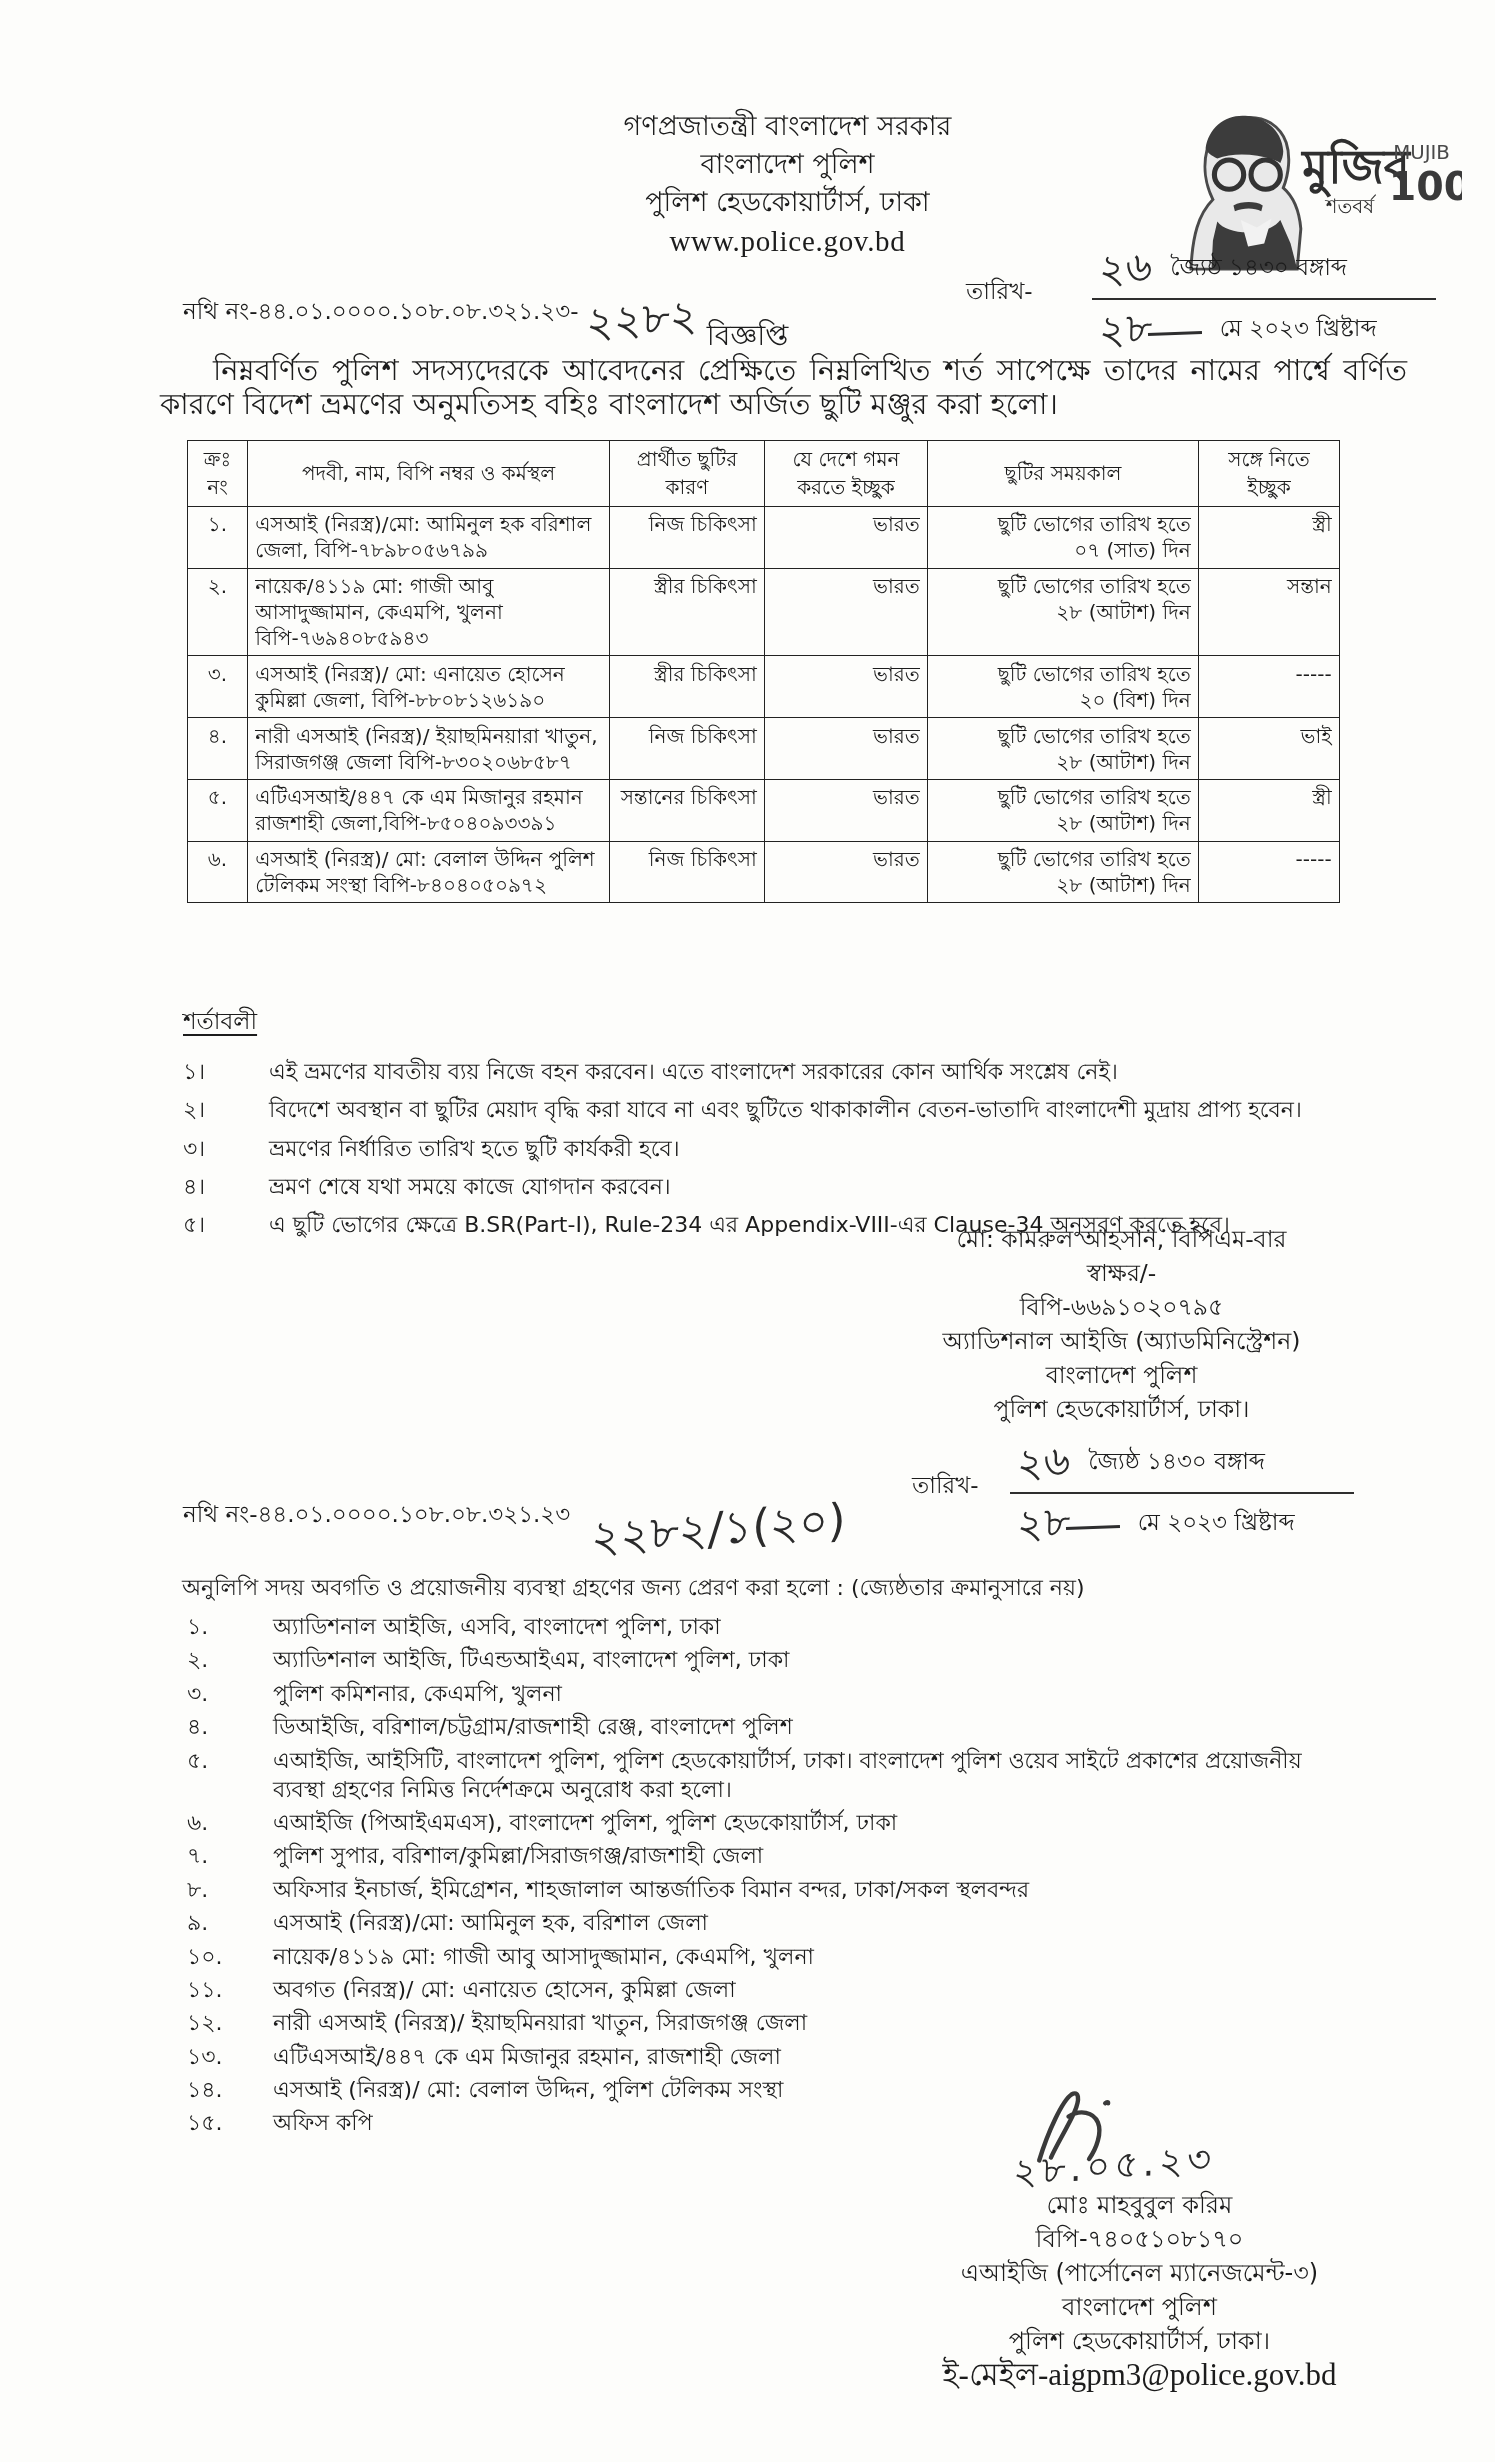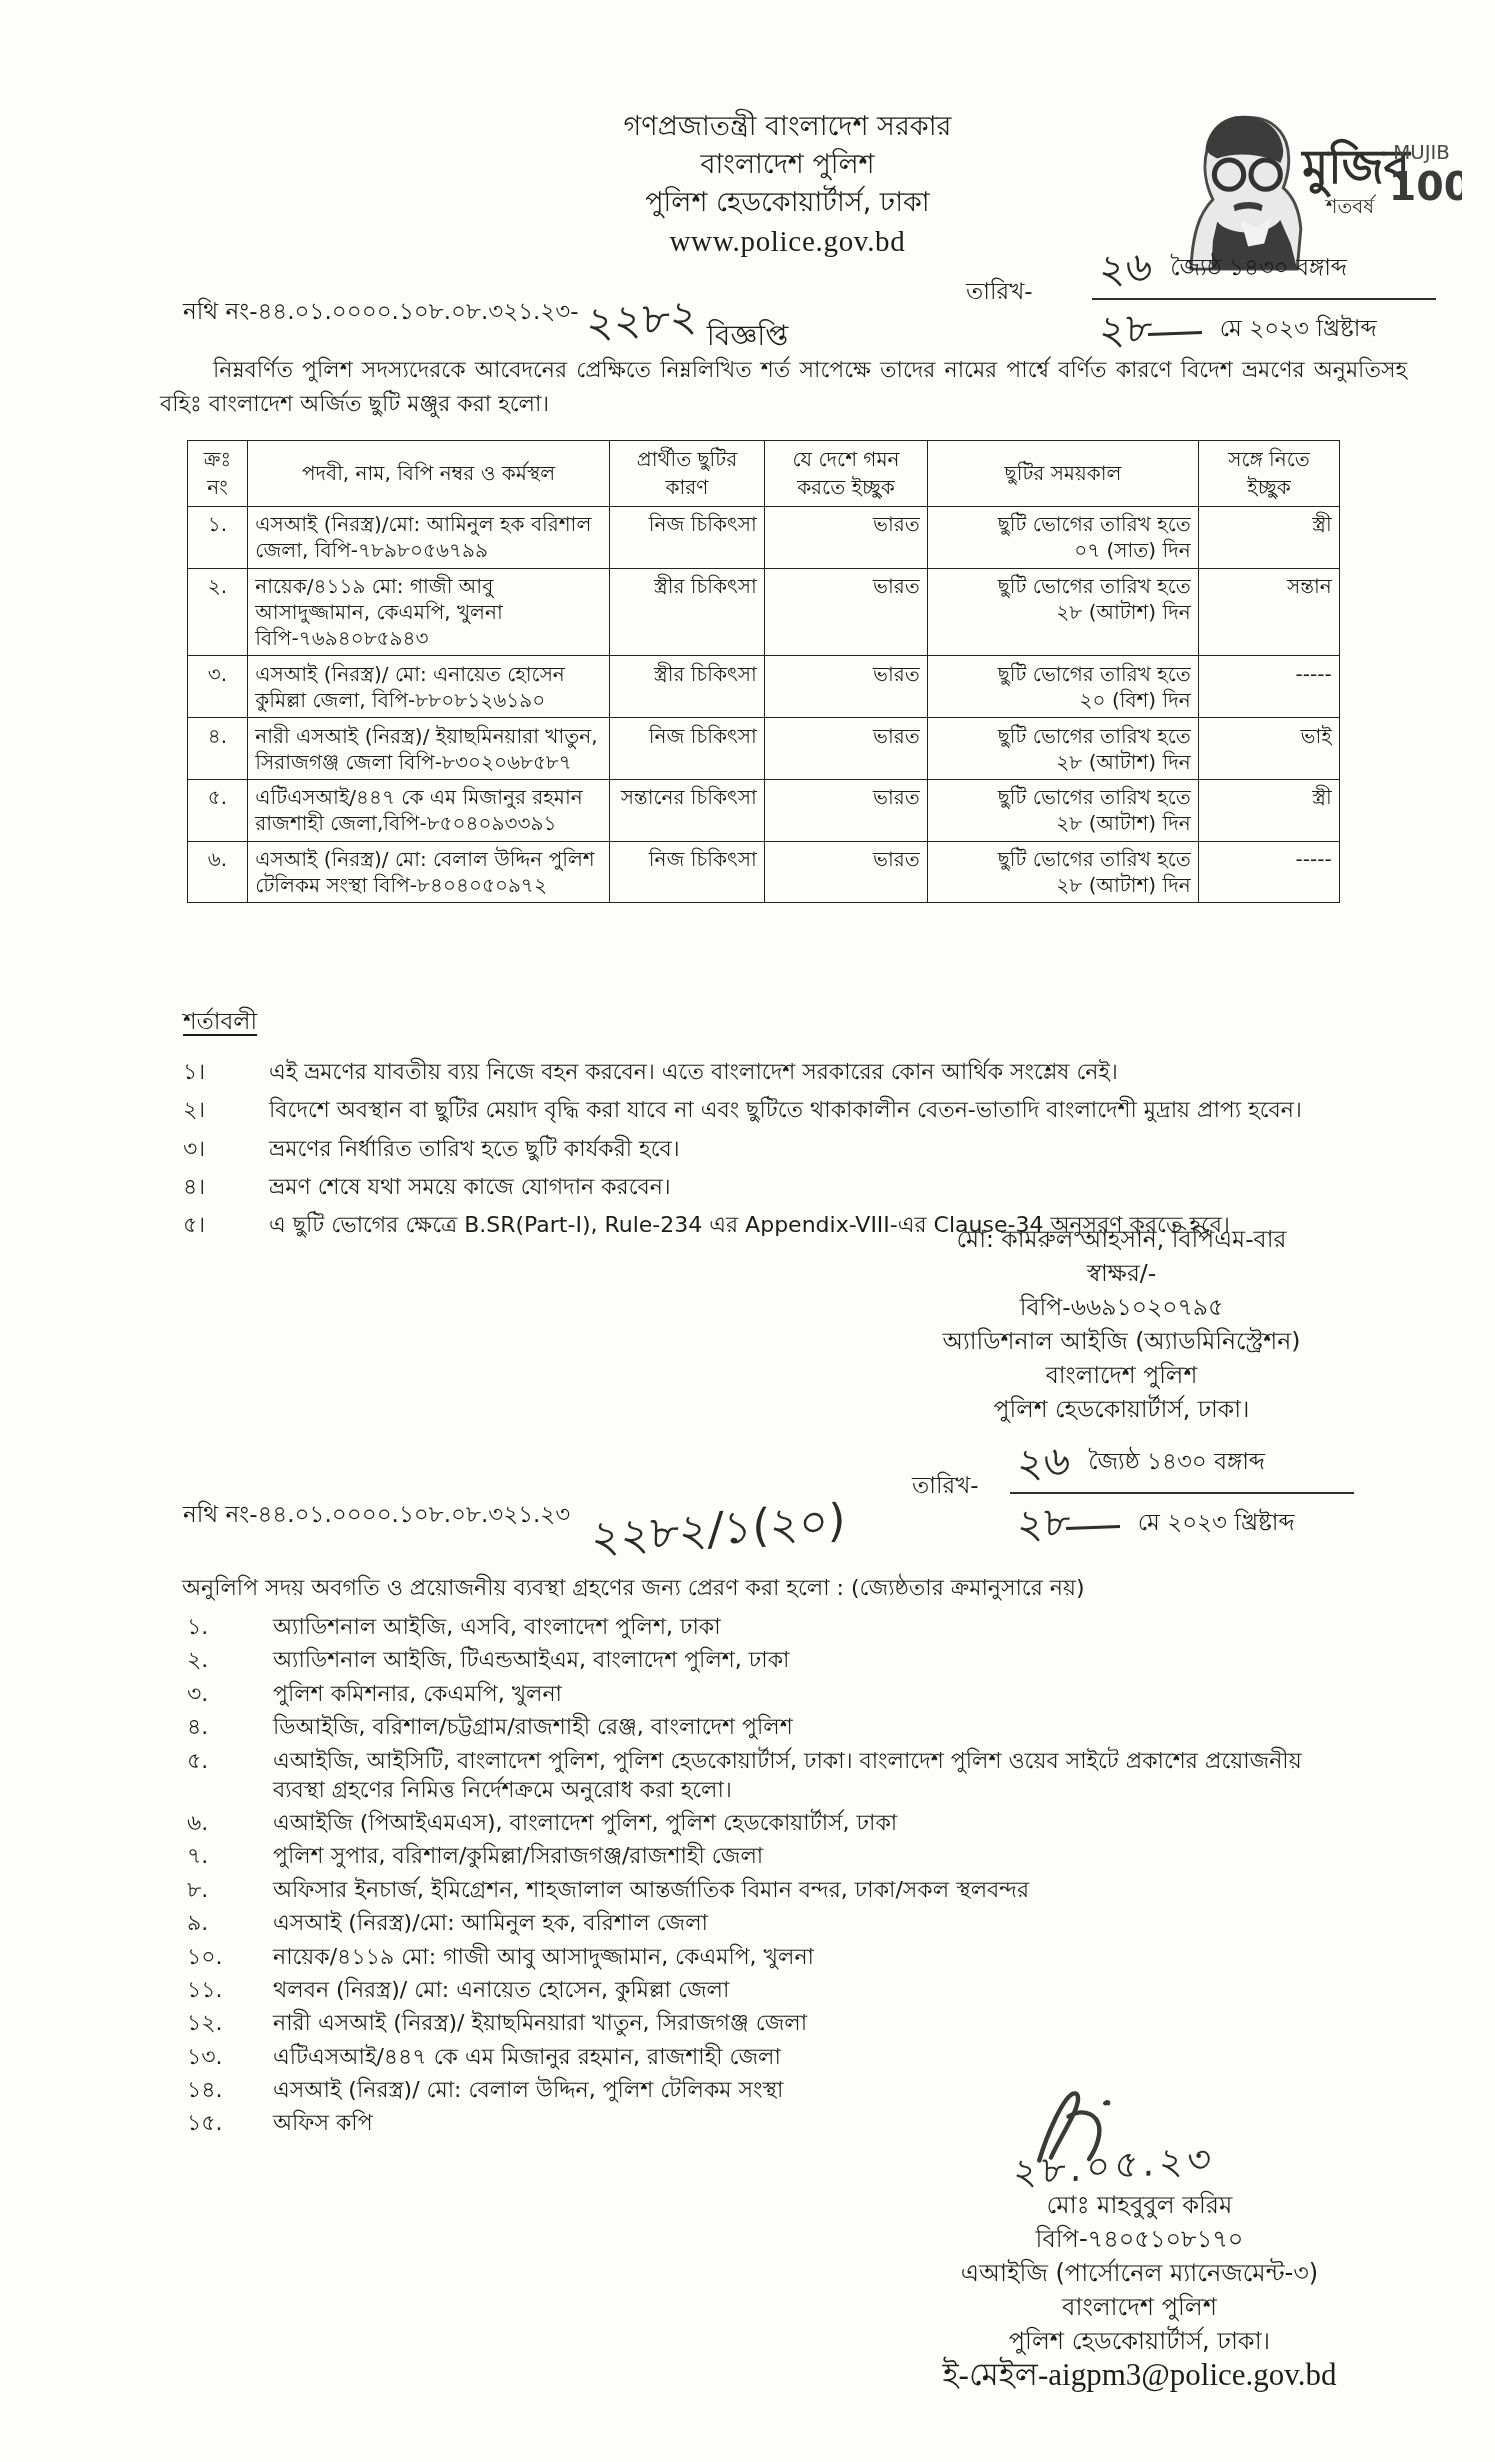--- a/index.html
+++ b/index.html
@@ -32,21 +32,21 @@
   .date-stack{position:absolute;width:344px;}
   .stack1{top:239px;left:1092px;}
   .stack2{top:1433px;left:1010px;}
   .ds-row{display:flex;align-items:center;gap:17.6px;padding:2.9px 7.3px;height:53px;}
   .ds-row .hand{font-size:41px;}
   .ds-div{border-top:2.2px solid #2e2e2e;}
   .ds-text{font-size:23px;}
 
   .title{position:absolute;top:314px;left:0;right:0;text-align:center;font-size:28px;}
 
-  .intro{position:absolute;top:353px;left:160px;width:1247px;font-size:22px;
+  .intro{position:absolute;top:353px;left:160px;width:1247px;font-size:29px;
          line-height:34px;text-align:justify;text-indent:53px;}
 
   
   .doc-table{position:absolute;top:440px;left:187px;width:1152px;border-collapse:collapse;table-layout:fixed;}
   .doc-table th,.doc-table td{border:1.8px solid #222;font-size:20px;font-weight:400;
          padding:4.4px 7.3px;vertical-align:top;line-height:26px;}
   .doc-table th{text-align:center;vertical-align:middle;line-height:28px;}
   .c-sl{text-align:center;}
   .c-name{line-height:28px;}
   .c-reason,.c-country,.c-dur,.c-comp{text-align:right;}
@@ -299,21 +299,21 @@
       <div class="dist-row">
         <span class="dist-num">৯.</span>
         <span class="dist-text">এসআই (নিরস্ত্র)/মো: আমিনুল হক, বরিশাল জেলা</span>
       </div>
       <div class="dist-row">
         <span class="dist-num">১০.</span>
         <span class="dist-text">নায়েক/৪১১৯ মো: গাজী আবু আসাদুজ্জামান, কেএমপি, খুলনা</span>
       </div>
       <div class="dist-row">
         <span class="dist-num">১১.</span>
-        <span class="dist-text">থলবন (নিরস্ত্র)/ মো: এনায়েত হোসেন, কুমিল্লা জেলা</span>
+        <span class="dist-text">অবগত (নিরস্ত্র)/ মো: এনায়েত হোসেন, কুমিল্লা জেলা</span>
       </div>
       <div class="dist-row">
         <span class="dist-num">১২.</span>
         <span class="dist-text">নারী এসআই (নিরস্ত্র)/ ইয়াছমিনয়ারা খাতুন, সিরাজগঞ্জ জেলা</span>
       </div>
       <div class="dist-row">
         <span class="dist-num">১৩.</span>
         <span class="dist-text">এটিএসআই/৪৪৭ কে এম মিজানুর রহমান, রাজশাহী জেলা</span>
       </div>
       <div class="dist-row">

